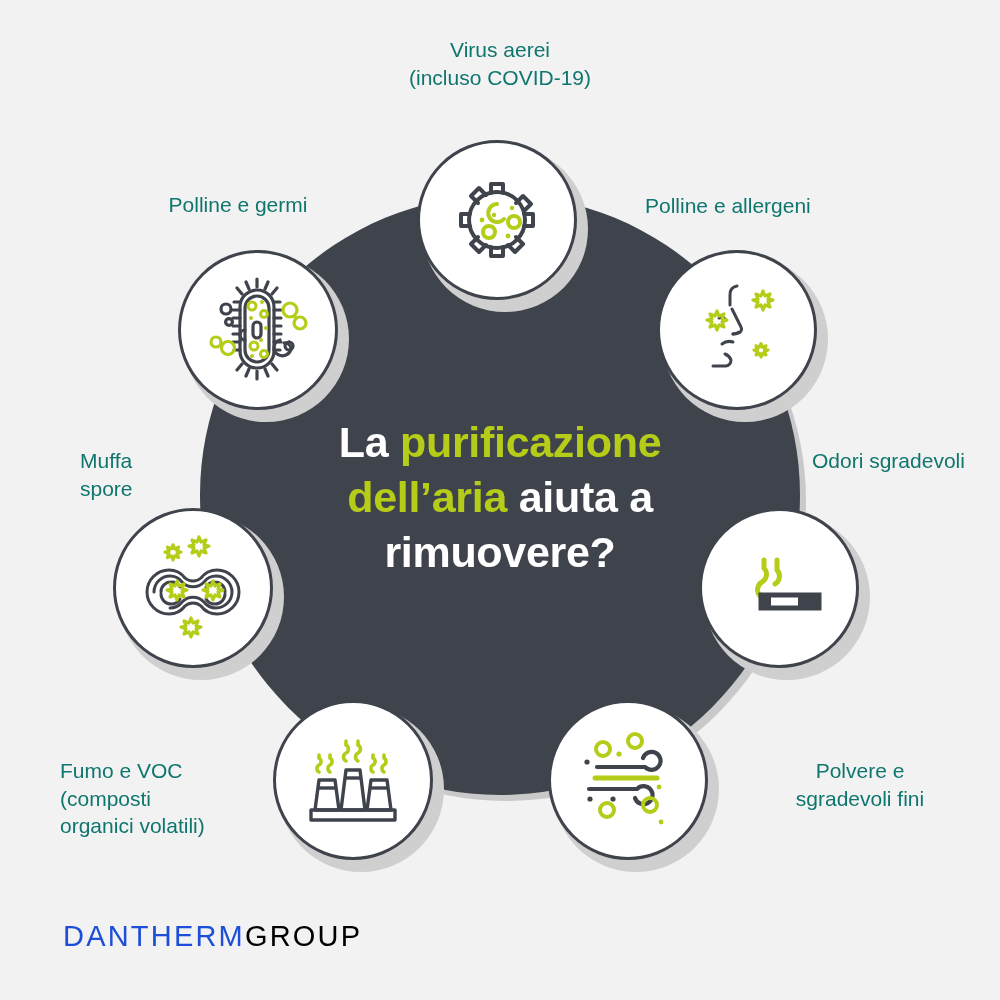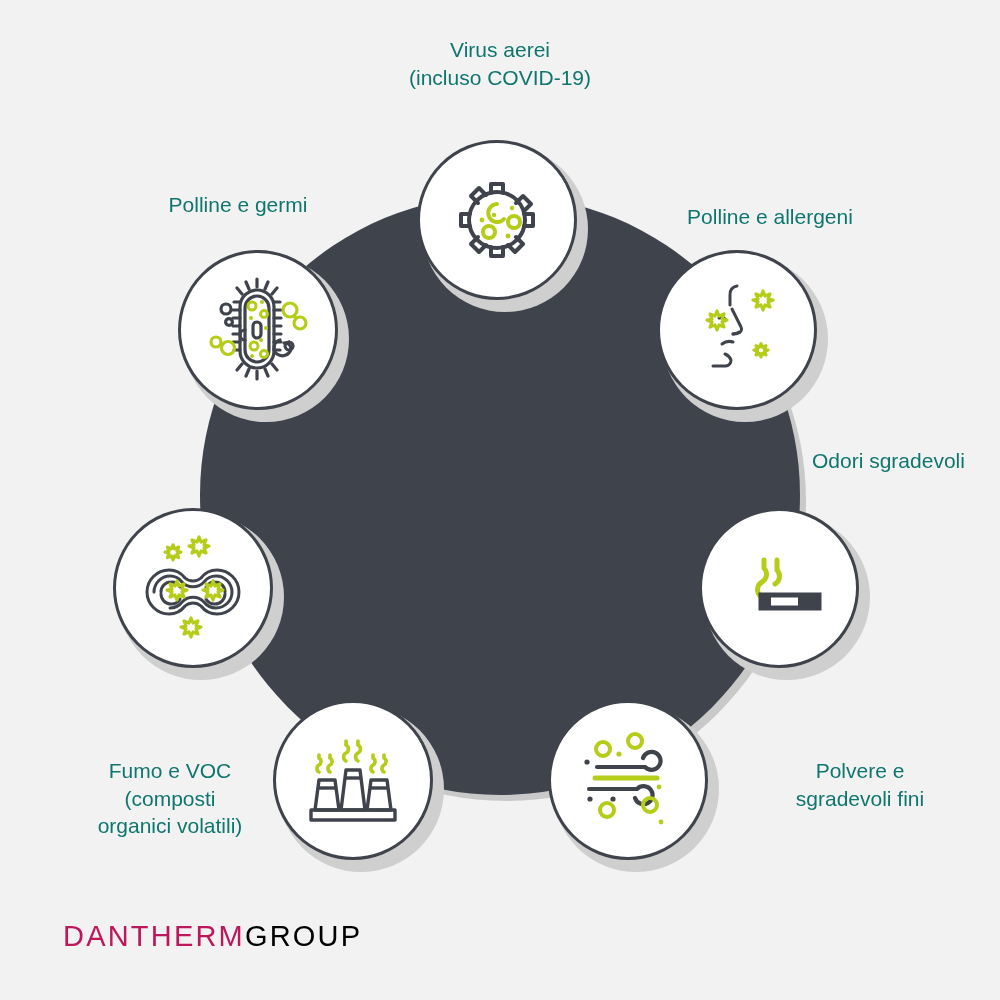--- a/index.html
+++ b/index.html
@@ -90,46 +90,47 @@
   
   .label {
     position: absolute;
     color: #0f766e;
     font-size: 21px;
     line-height: 1.32;
     white-space: pre-line;
   }
   #label-virus    { left: 350px; top: 36px;  width: 300px; text-align: center; }
   #label-bacteria { left: 118px; top: 191px; width: 240px; text-align: center; }
-  #label-pollen   { left: 645px; top: 203px; width: 250px; text-align: center; }
+  #label-pollen   { left: 645px; top: 192px; width: 250px; text-align: left; }
   #label-mold     { left: 80px;  top: 447px; width: 150px; text-align: left; }
   #label-odour    { left: 812px; top: 447px; width: 230px; text-align: left; }
-  #label-smoke    { left: 60px;  top: 757px; width: 220px; text-align: center; }
+  #label-smoke    { left: 60px;  top: 757px; width: 220px; text-align: left; }
   #label-dust     { left: 760px; top: 757px; width: 200px; text-align: center; }
 
   
   .logo {
     position: absolute;
     left: 63px;
     top: 920px;
     font-size: 29px;
     letter-spacing: 2.2px;
     font-weight: 400;
   }
-  .logo .brand { color: #be185d; }
+  .logo .brand { color: #1d4ed8; }
   .logo .sub   { color: #000000; }
 </style>
 </head>
 <body>
 
 <div id="stage">
 
   <div class="hub-shadow"></div>
   <div class="hub"></div>
 
+  <div class="headline"><span>La </span><span class="accent">purificazione dell’aria</span><span> aiuta a rimuovere?</span></div>
 
   <div class="node" id="node-virus">
     <div class="disc-shadow"></div>
     <div class="disc">
       <svg width="96" height="96" viewBox="0 0 96 96">
         <g fill="none" stroke="#3f434c" stroke-width="4" stroke-linejoin="round" stroke-linecap="round">
           <path d="M48 20 a28 28 0 0 1 28 28 a28 28 0 0 1 -28 28 a28 28 0 0 1 -28 -28 a28 28 0 0 1 28 -28 z"></path>
           <path d="M42 21 l0 -9 l12 0 l0 9"></path>
           <path d="M42 75 l0 9 l12 0 l0 -9"></path>
           <path d="M21 42 l-9 0 l0 12 l9 0"></path>
@@ -332,20 +333,22 @@
           <path d="M42 93 l5 -1 l-2 -5 l5 2 l2 -5 l2 5 l5 -2 l-2 5 l5 1 l-5 2 l2 5 l-5 -2 l-2 5 l-2 -5 l-5 2 l2 -5 z"></path>
         </g>
       </svg>
     </div>
   </div>
 
   <div class="label" id="label-virus">Virus aerei
 (incluso COVID-19)</div>
   <div class="label" id="label-bacteria">Polline e germi</div>
   <div class="label" id="label-pollen">Polline e allergeni</div>
+  <div class="label" id="label-mold">Muffa
+spore</div>
   <div class="label" id="label-odour">Odori sgradevoli</div>
   <div class="label" id="label-smoke">Fumo e VOC
 (composti
 organici volatili)</div>
   <div class="label" id="label-dust">Polvere e
 sgradevoli fini</div>
 
   <div class="logo"><span class="brand">DANTHERM</span><span class="sub">GROUP</span></div>
 
 </div>

